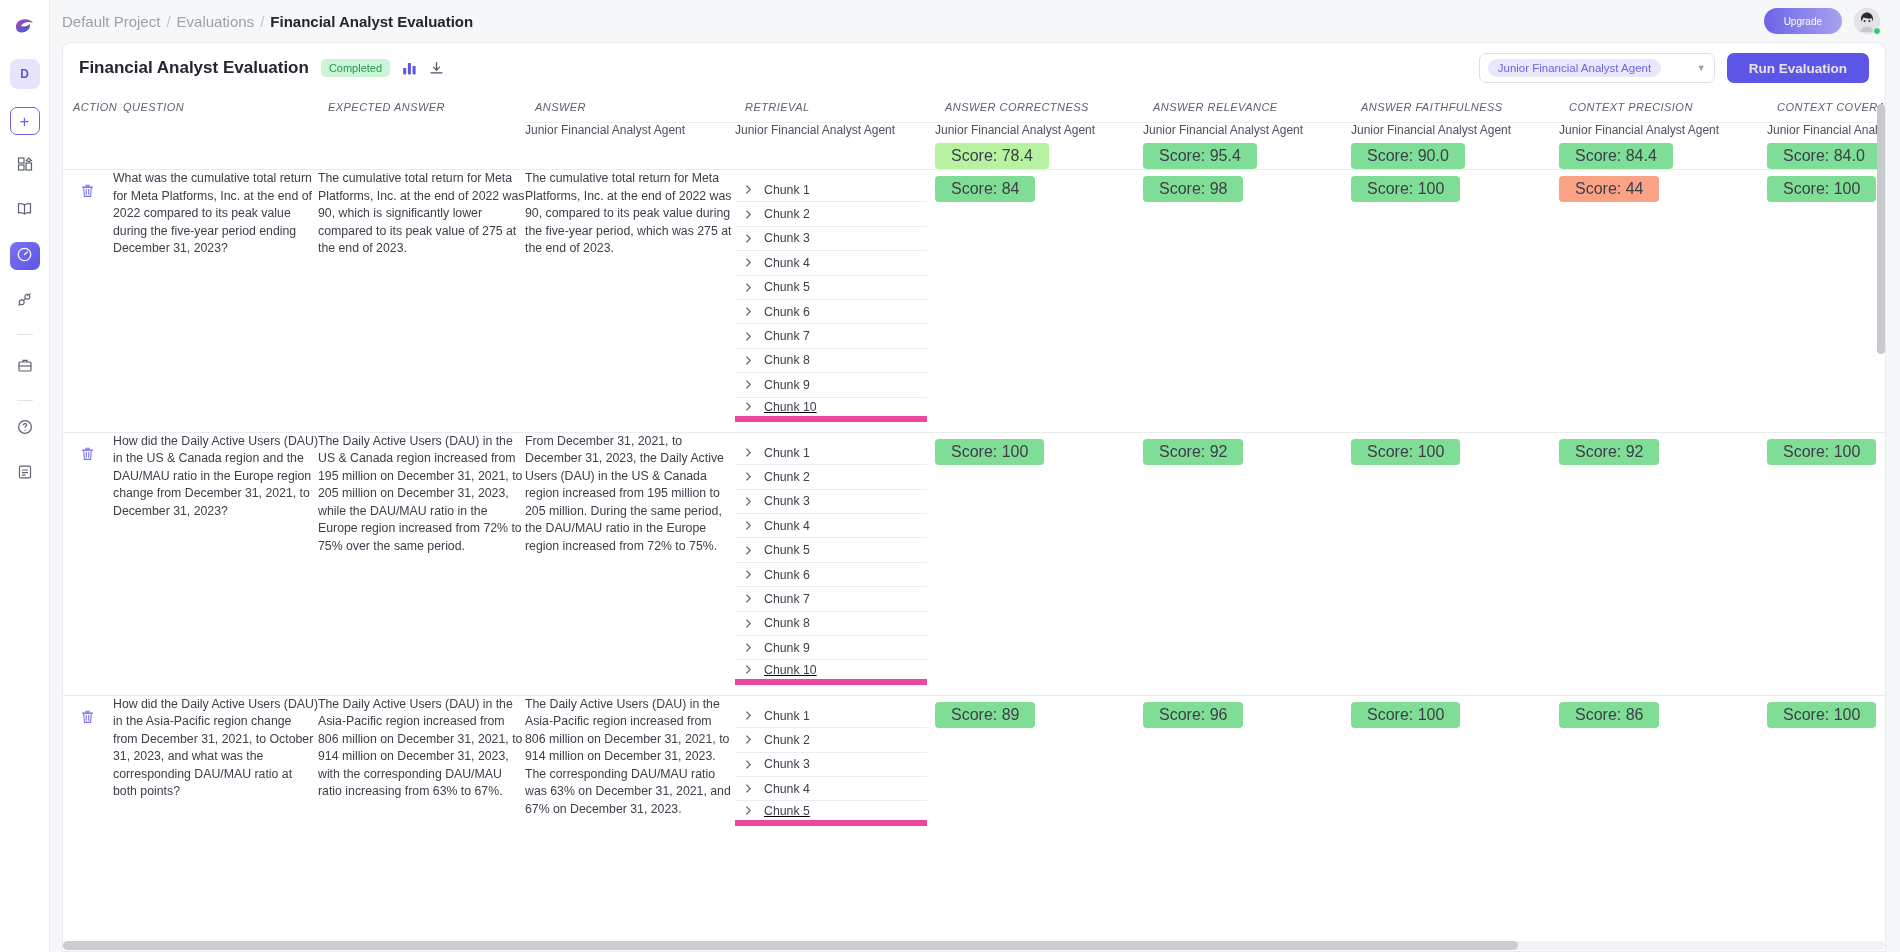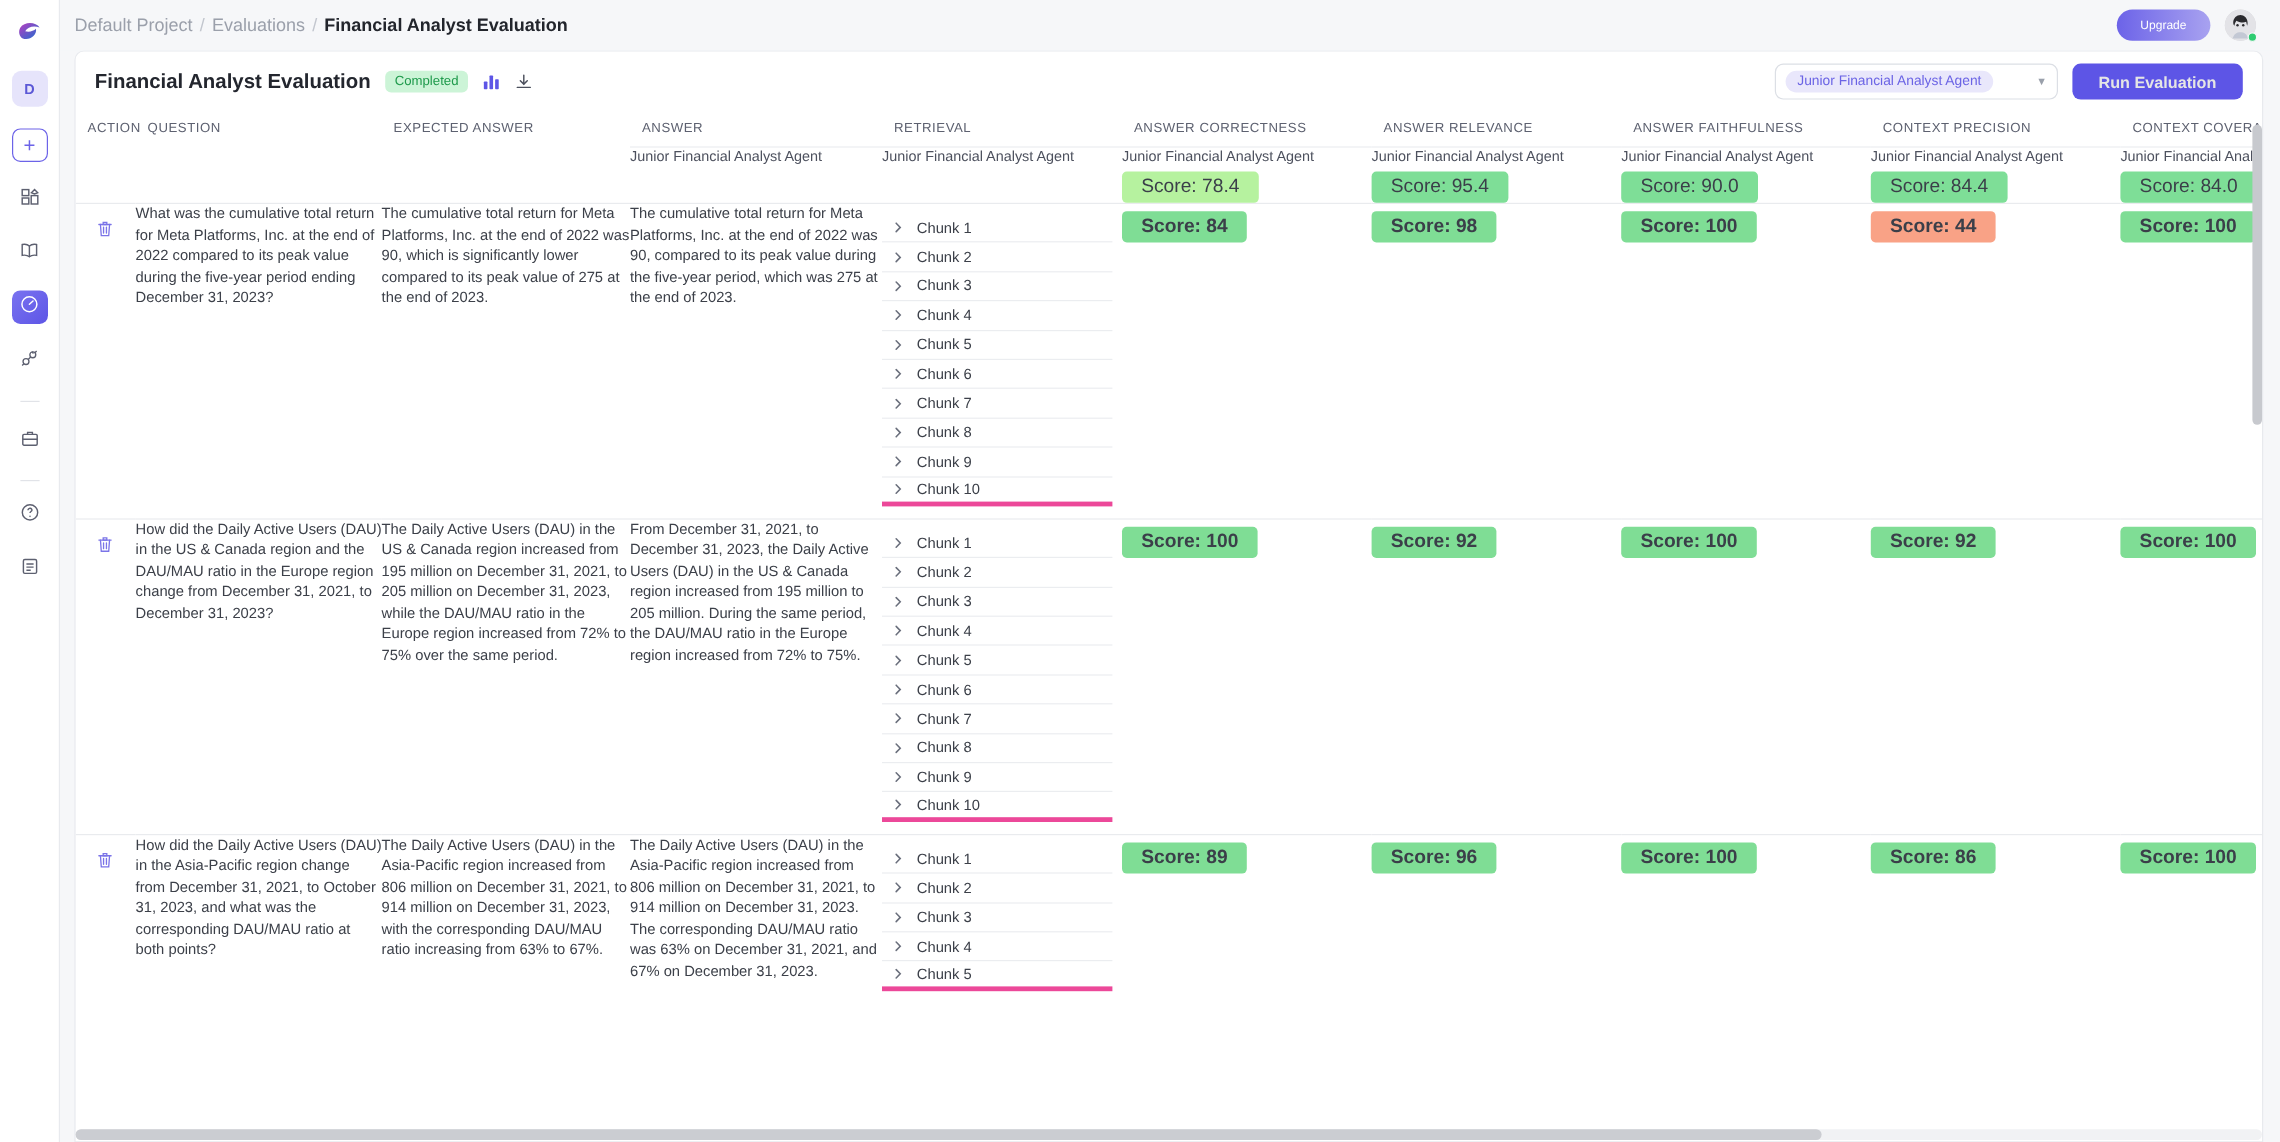--- a/index.html
+++ b/index.html
@@ -123,21 +123,21 @@
     font-family: inherit;
   }
 
   
   .table-scroll { flex: 1; min-height: 0; overflow: hidden; position: relative; }
   .tbl { width: 1795px; border-collapse: collapse; table-layout: fixed; }
   .tbl th {
     font-size: 11px; letter-spacing: .45px; color: #5d6170;
     font-weight: 500; text-align: left;
     padding: 8px 10px 9px 10px;
-    vertical-align: top; background: #fff;
+    vertical-align: top; background: #fff; font-style: italic;
   }
   .tbl td { vertical-align: top; padding: 0; }
 
   .col-action  { width: 50px; }
   .col-question{ width: 205px; }
   .col-expected{ width: 207px; }
   .col-answer  { width: 210px; }
   .col-retr    { width: 200px; }
   .col-metric  { width: 208px; }
 
@@ -161,24 +161,24 @@
   .qtext { font-size: 12.3px; line-height: 17.5px; color: #3c4049; }
   .trash { color: #7b74e8; padding: 14px 0 0 18px; display:block; }
 
   .chunk-list { padding: 8px 0 10px 0; }
   .chunk-row {
     display: flex; align-items: center; gap: 10px;
     height: 24.4px; padding-left: 8px;
     border-bottom: 1px solid #ebedf0;
     margin-right: 8px;
   }
-  .chunk-row:last-child { border-bottom: 4px solid #ec4899; }
+  .chunk-row:last-child { border-bottom: 6px solid #ec4899; text-decoration: underline; }
   .chunk-label { font-size: 12.3px; color: #3c4049; }
   .chev { color: #6a6f7c; display: flex; align-items: center; }
-  .metric-cell { padding: 12px 10px 0 10px; font-weight: bold; }
+  .metric-cell { padding: 12px 10px 0 10px; }
 
   
   .vscroll {
     position: absolute; right: 15px; top: 104px; width: 8px; height: 830px;
     background: transparent;
   }
   .vscroll i {
     display: block; width: 8px; height: 250px; border-radius: 4px;
     background: #c7c9ce;
   }

